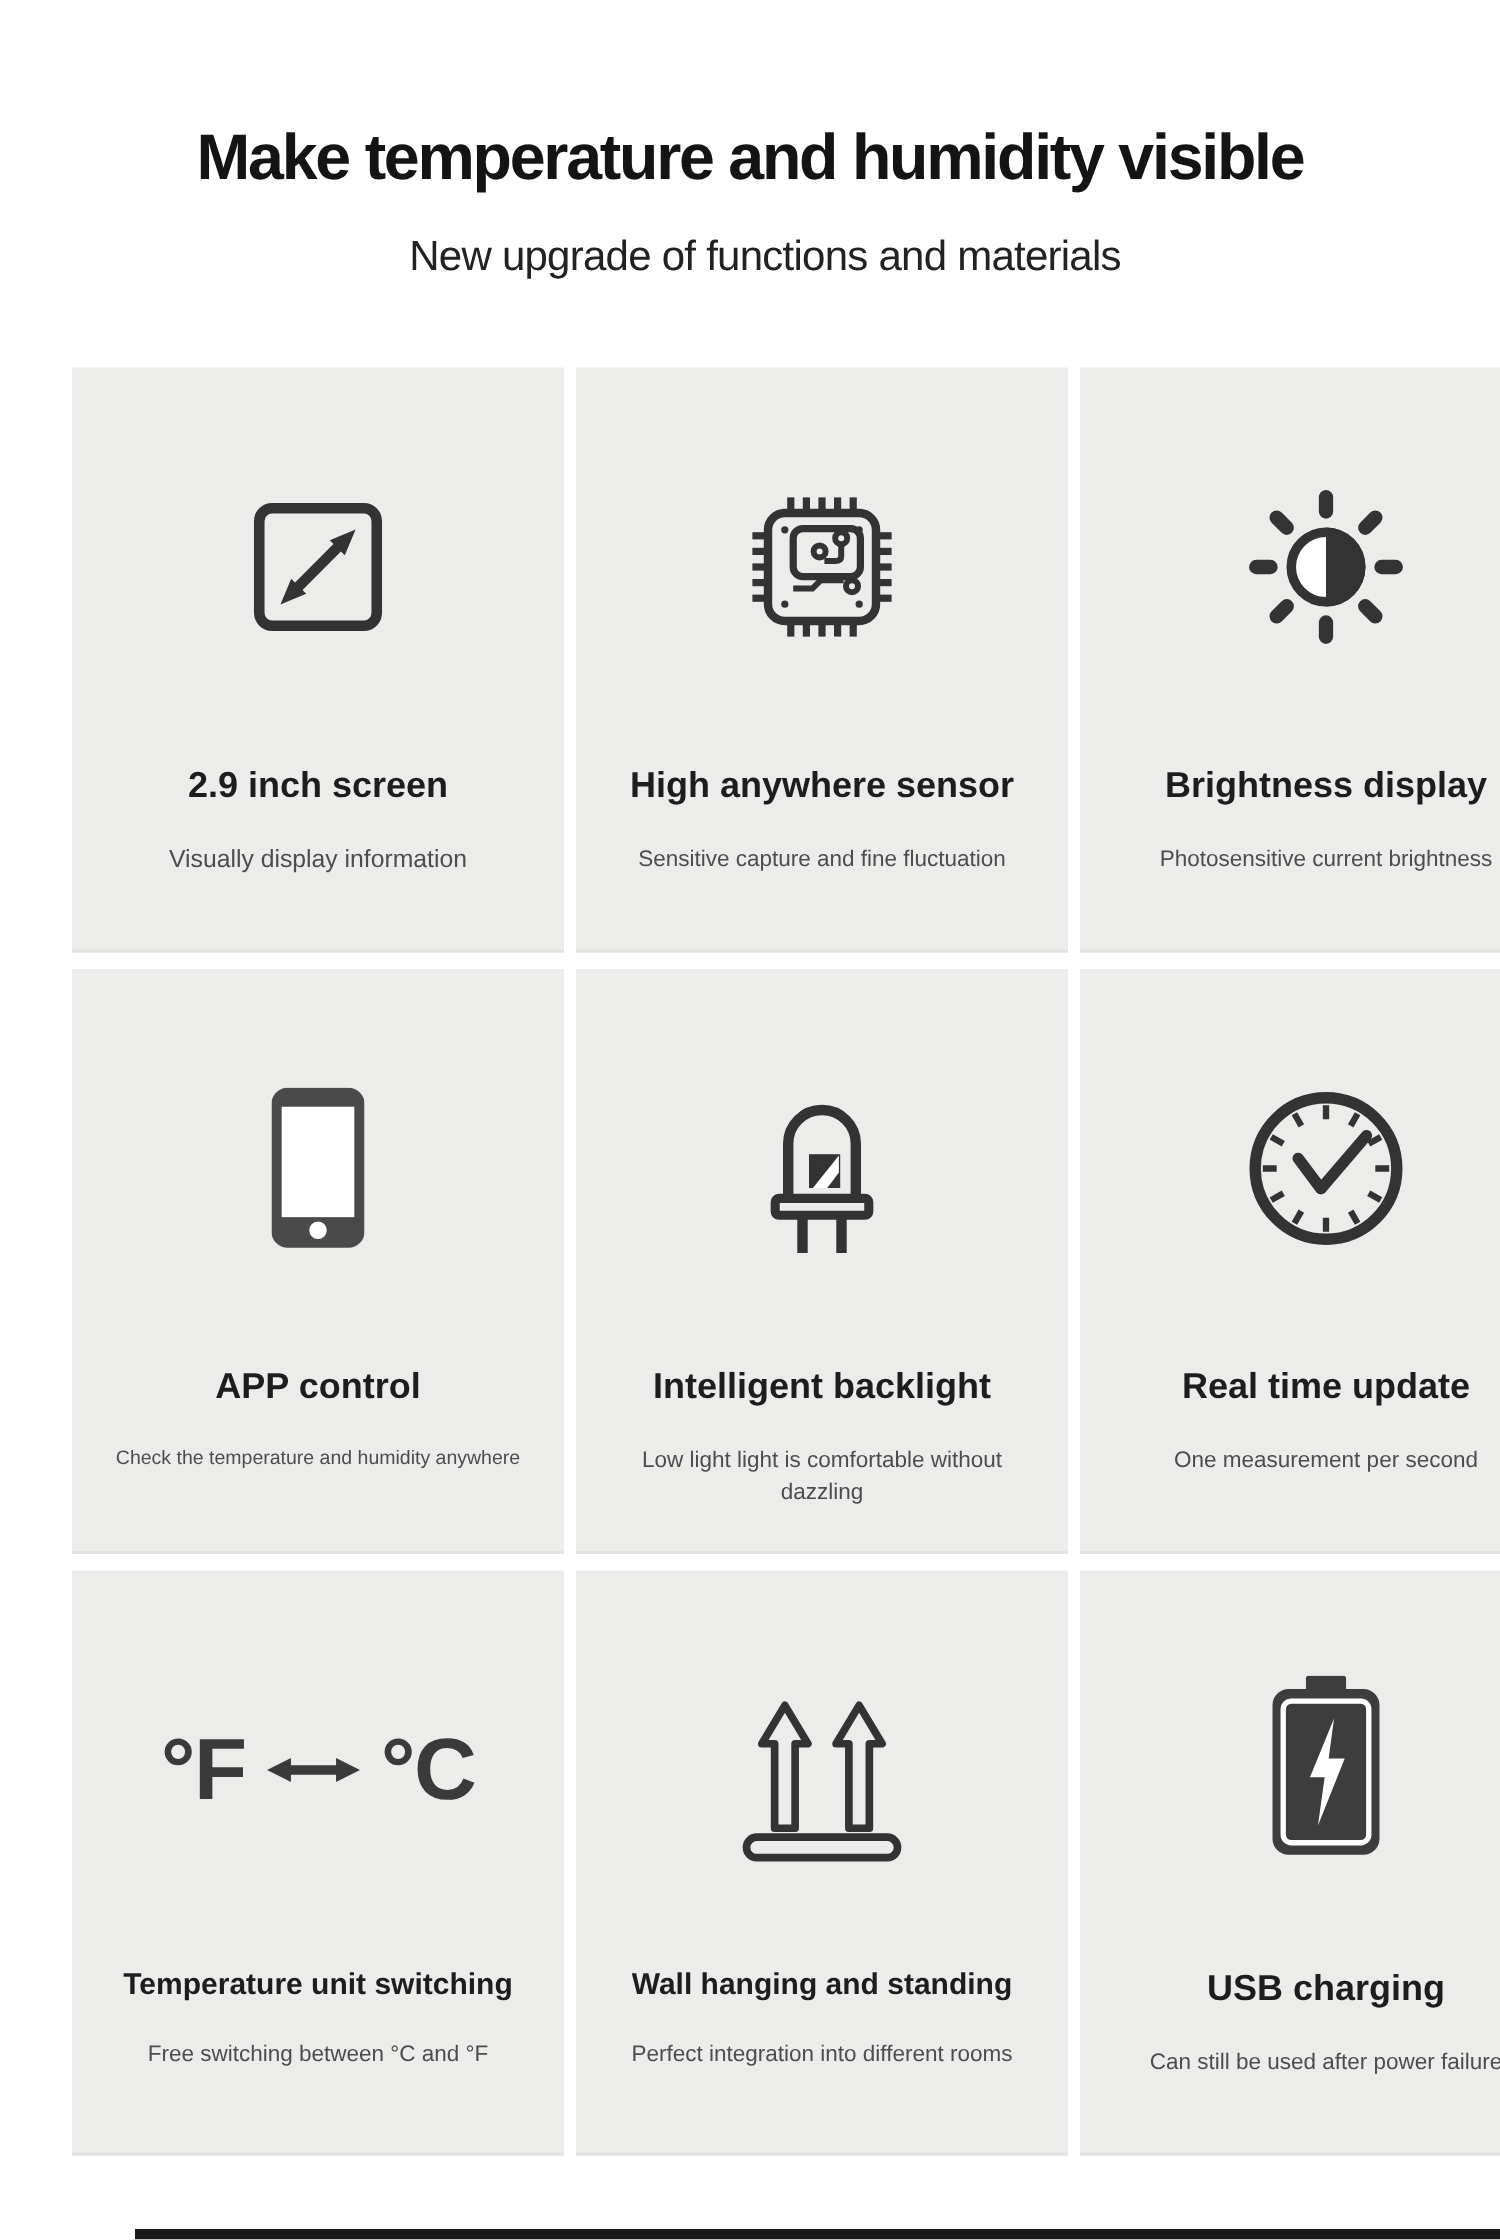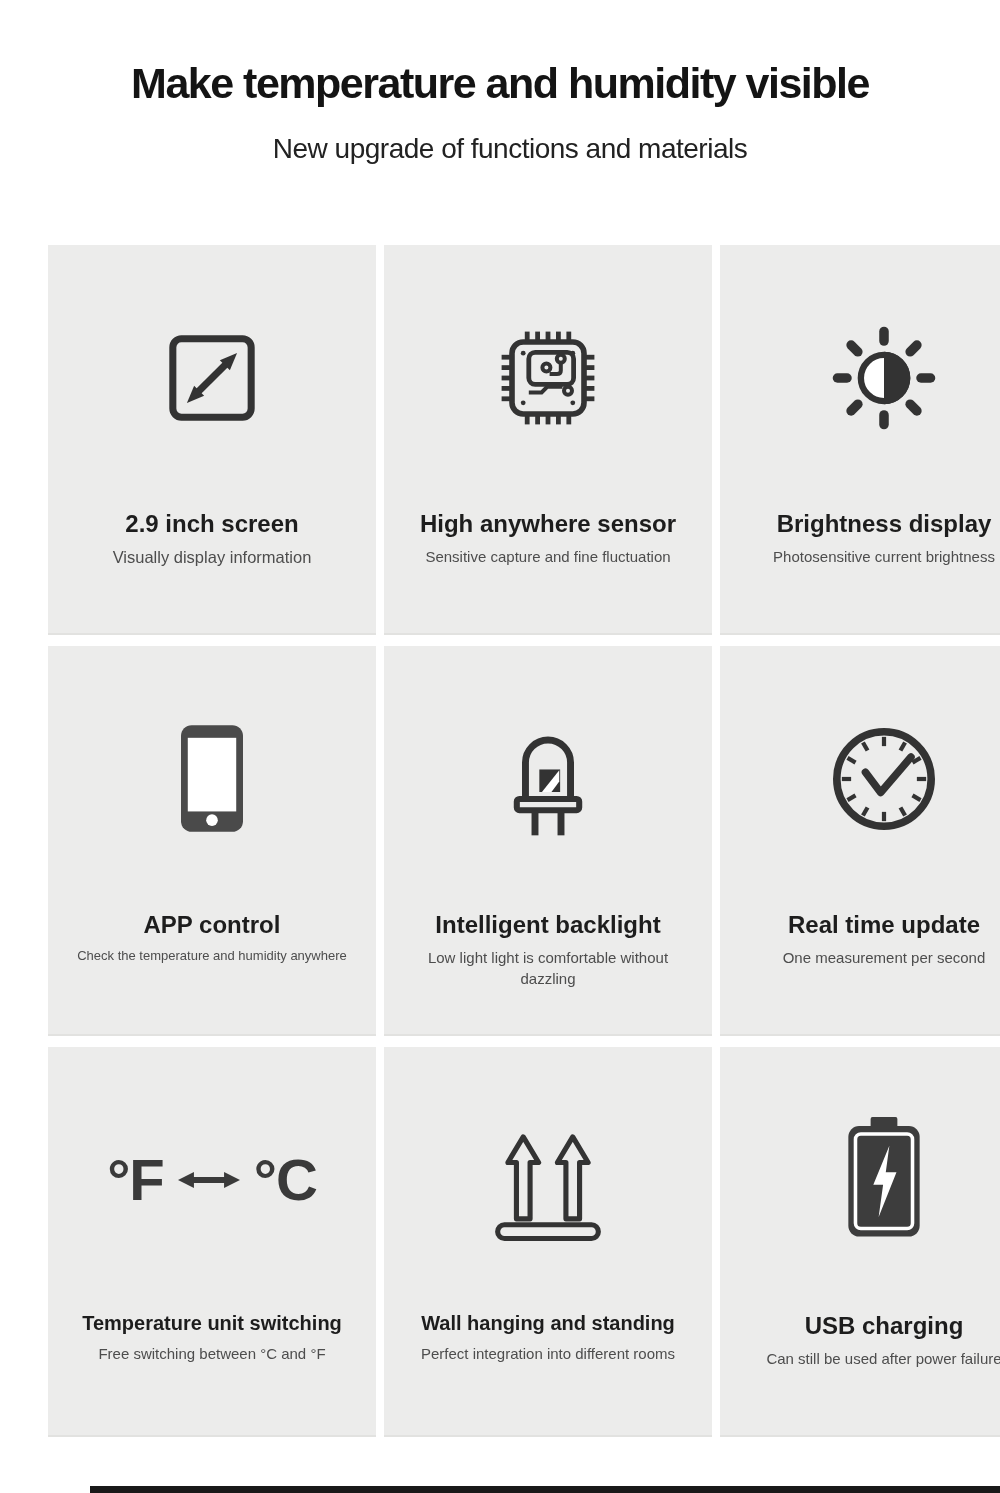--- a/index.html
+++ b/index.html
@@ -4,21 +4,21 @@
 <style>
   html,body{margin:0;padding:0;}
   body{
     width:1000px;height:1493px;position:relative;overflow:hidden;
     background:#ffffff;
     font-family:"Liberation Sans", sans-serif;
     -webkit-font-smoothing:antialiased;
   }
   .header{position:absolute;top:0;left:0;width:1000px;text-align:center;}
   .page-title{
-    margin:59px 0 0 0;font-size:43px;font-weight:800;letter-spacing:-1.5px;
+    margin:81px 0 0 0;font-size:43px;font-weight:800;letter-spacing:-1.5px;
     color:#141414;line-height:1.15;
   }
   .page-subtitle{
     margin:24px 0 0 0;font-size:28px;font-weight:400;letter-spacing:-0.5px;
     color:#222222;line-height:1.2;padding-left:20px;
   }
   .grid{
     position:absolute;left:48px;top:245px;width:1000px;
     display:grid;grid-template-columns:repeat(3,1fr);
     grid-auto-rows:390px;gap:11px 8px;
@@ -28,21 +28,21 @@
     display:flex;flex-direction:column;align-items:center;
   }
   .icon-area{
     height:265px;width:100%;display:flex;align-items:center;justify-content:center;
   }
   .card-title{
     font-size:24px;font-weight:700;color:#1d1d1d;line-height:1.15;white-space:nowrap;
   }
   .card-title.small{font-size:20px;}
   .card-sub{
-    margin-top:8px;font-size:15px;color:#4d4d4d;text-align:center;line-height:1.4;
+    margin-top:24px;font-size:15px;color:#4d4d4d;text-align:center;line-height:1.4;
     max-width:262px;
   }
   .card-sub.lg{font-size:16.5px;max-width:280px;}
   .card-sub.xs{font-size:13px;max-width:none;white-space:nowrap;}
   .stroke{fill:none;stroke:#333333;}
   .unit-icon{
     display:flex;align-items:center;gap:14px;color:#3a3a3a;
     font-size:58px;font-weight:800;letter-spacing:-1px;
   }
   .footer-bar{

